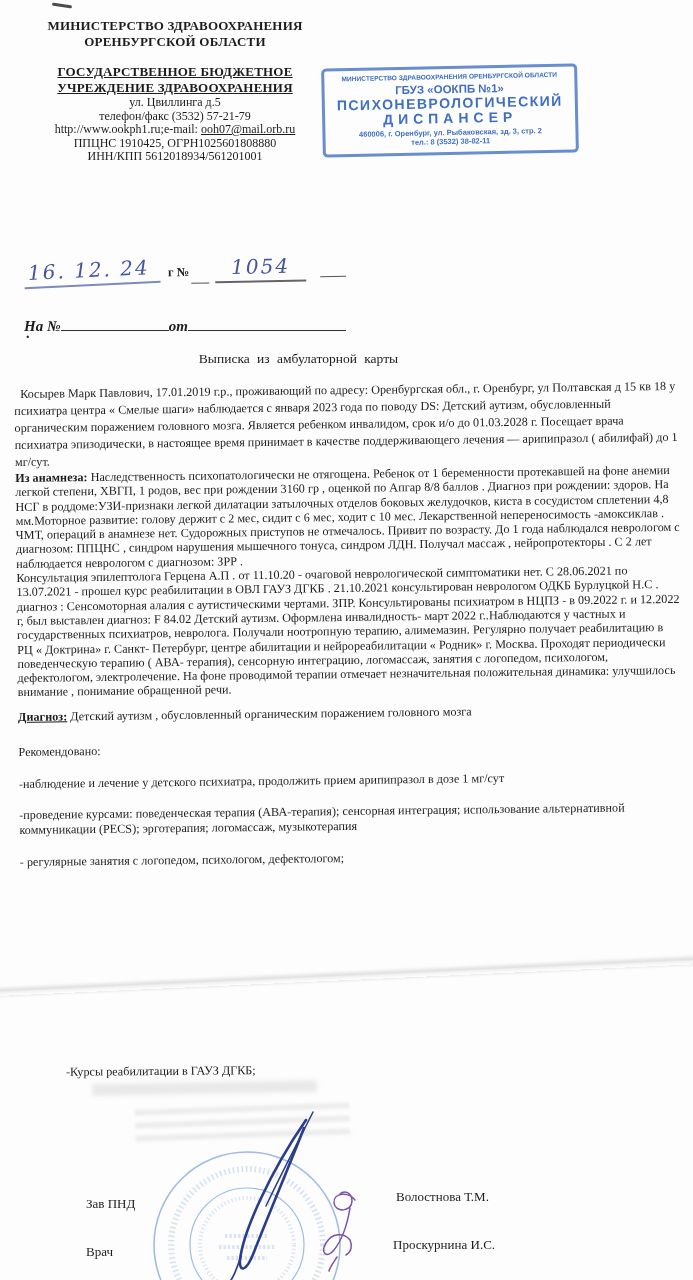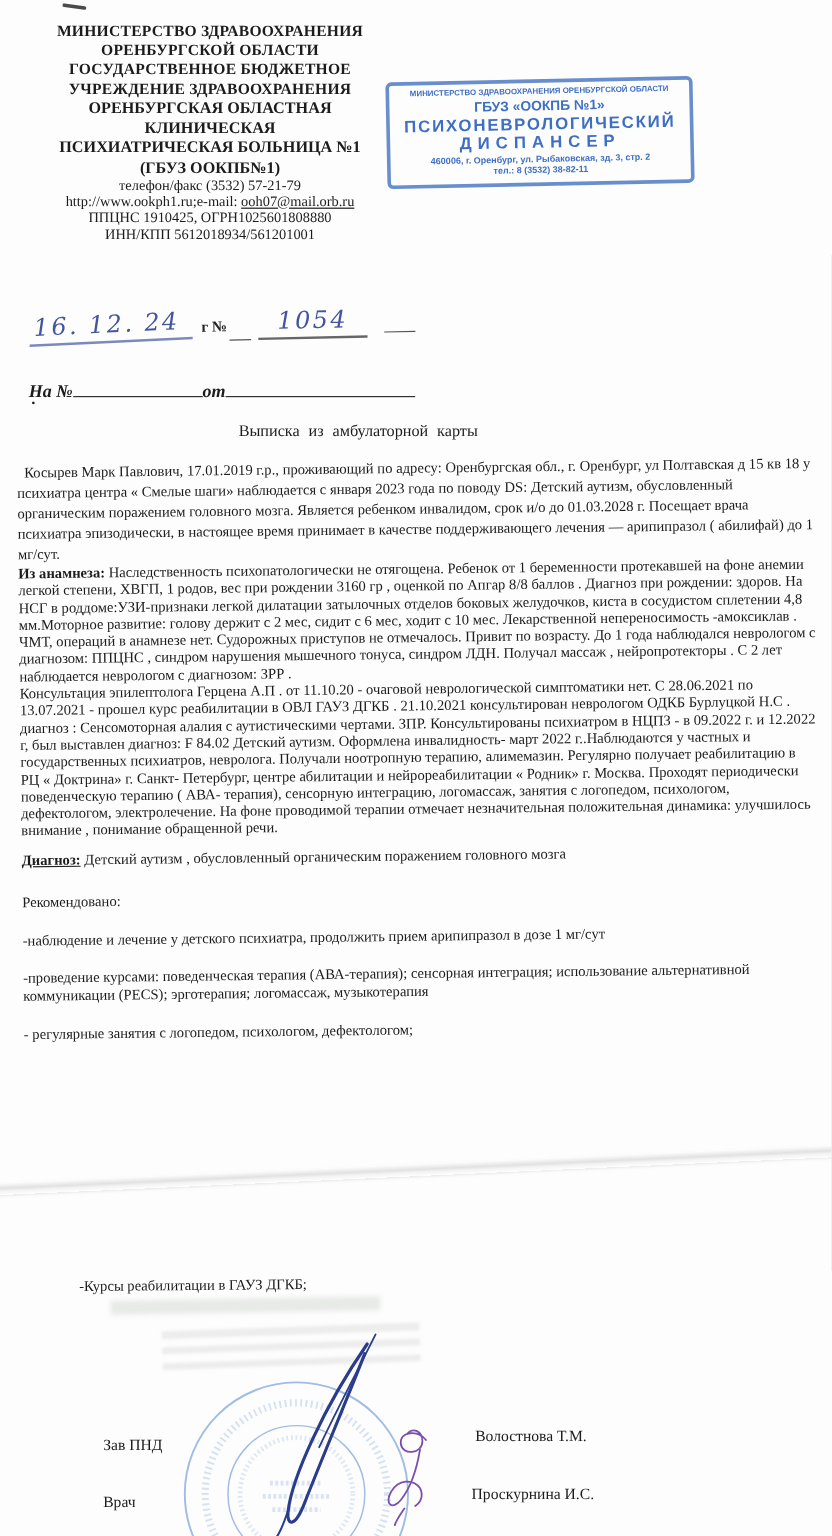--- a/index.html
+++ b/index.html
@@ -2,21 +2,21 @@
 <html><head>
 <meta charset="utf-8">
 <style>
   html,body{margin:0;padding:0;background:#e8e8e8;}
   .page{position:relative;width:693px;height:1280px;background:#fdfdfd;overflow:hidden;
         font-family:"Liberation Serif",serif;color:#1c1c1c;margin:0 auto;}
   
   .letterhead{position:absolute;left:16px;top:18px;width:318px;text-align:center;}
   .lh-b{font-weight:bold;font-size:13px;line-height:16px;white-space:pre-line;letter-spacing:.2px;}
   .lh-b3{font-weight:bold;font-size:13.5px;line-height:16.5px;white-space:pre-line;}
-  .lh-gap{margin-top:0;}
+  .lh-gap{margin-top:14px;text-decoration:underline;}
   .lh-addr{font-size:12px;line-height:13.5px;}
   .lh-email{text-decoration:underline;}
   
   .stamp{position:absolute;left:322px;top:66px;width:240px;border:3px solid rgba(47,99,189,.78);
          border-radius:5px;padding:4px 5px 6px;text-align:center;color:#2f63bd;
          font-family:"Liberation Sans",sans-serif;transform:rotate(-1.2deg);opacity:.92;}
   .s1{font-size:6.6px;font-weight:bold;line-height:8px;}
   .s2{font-size:11.5px;font-weight:bold;line-height:13px;margin-top:2px;}
   .s3{font-size:14px;font-weight:bold;letter-spacing:1.5px;line-height:15px;}
   .s4{font-size:14px;font-weight:bold;letter-spacing:5px;line-height:15px;}
@@ -70,24 +70,21 @@
 
 <div class="page">
 
   <div class="speck"></div>
 
   <div class="letterhead">
     <div class="lh-b">МИНИСТЕРСТВО ЗДРАВООХРАНЕНИЯ
 ОРЕНБУРГСКОЙ ОБЛАСТИ</div>
     <div class="lh-b lh-gap">ГОСУДАРСТВЕННОЕ БЮДЖЕТНОЕ
 УЧРЕЖДЕНИЕ ЗДРАВООХРАНЕНИЯ</div>
-    <div class="lh-b3 lh-gap">ОРЕНБУРГСКАЯ ОБЛАСТНАЯ
-КЛИНИЧЕСКАЯ
-ПСИХИАТРИЧЕСКАЯ БОЛЬНИЦА №1
-(ГБУЗ ООКПБ№1)</div>
+    <div class="lh-addr">ул. Цвиллинга д.5</div>
     <div class="lh-addr">телефон/факс (3532) 57-21-79</div>
     <div class="lh-addr"><span>http://www.ookph1.ru;e-mail: </span><span class="lh-email">ooh07@mail.orb.ru</span></div>
     <div class="lh-addr">ППЦНС 1910425, ОГРН1025601808880</div>
     <div class="lh-addr">ИНН/КПП 5612018934/561201001</div>
   </div>
 
   <div class="stamp">
     <div class="s1">МИНИСТЕРСТВО ЗДРАВООХРАНЕНИЯ ОРЕНБУРГСКОЙ ОБЛАСТИ</div>
     <div class="s2">ГБУЗ «ООКПБ №1»</div>
     <div class="s3">ПСИХОНЕВРОЛОГИЧЕСКИЙ</div>

